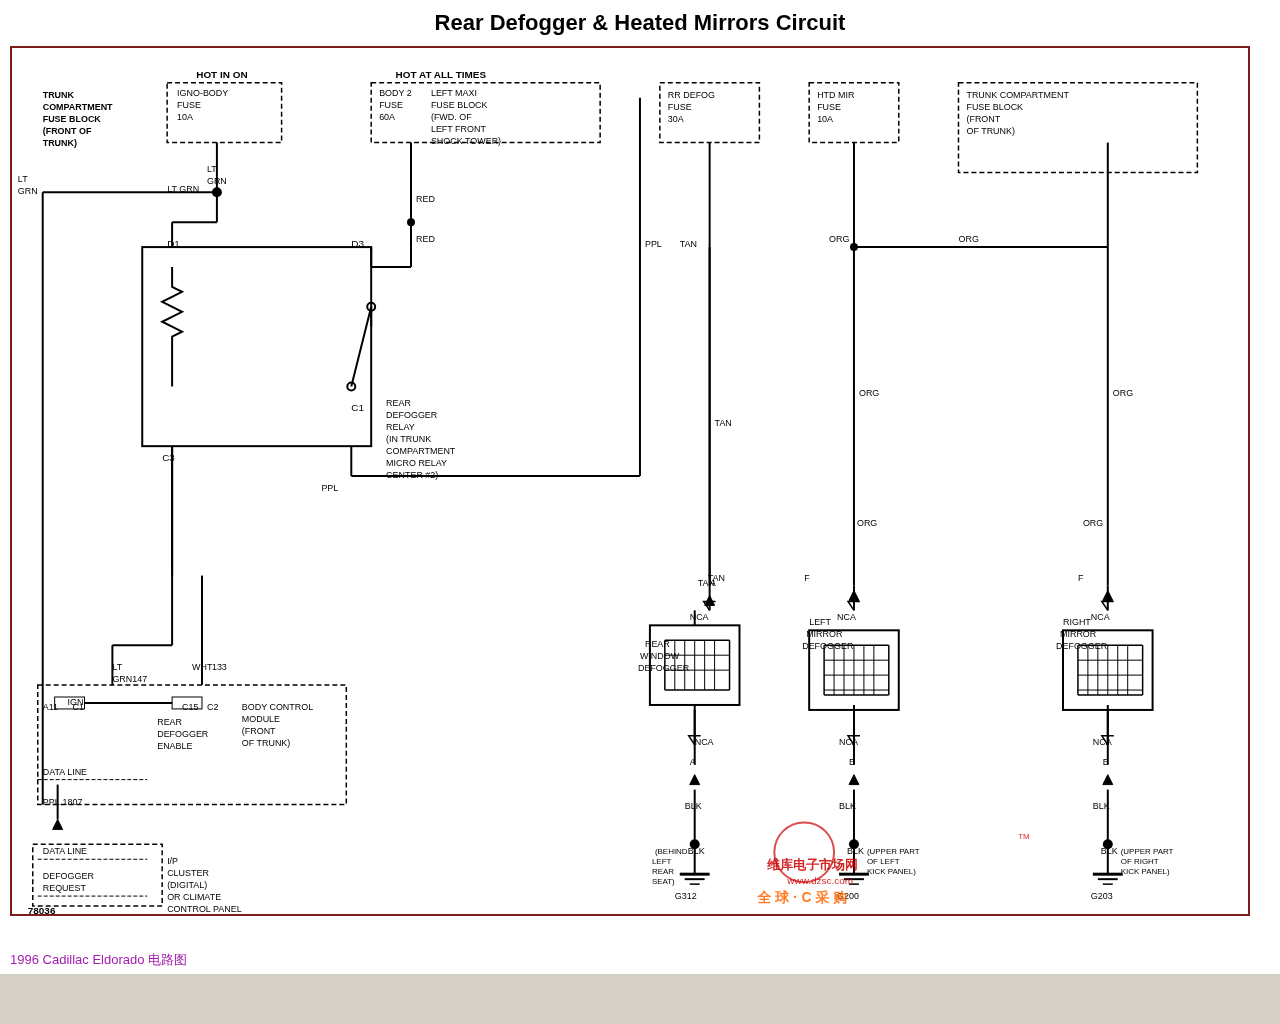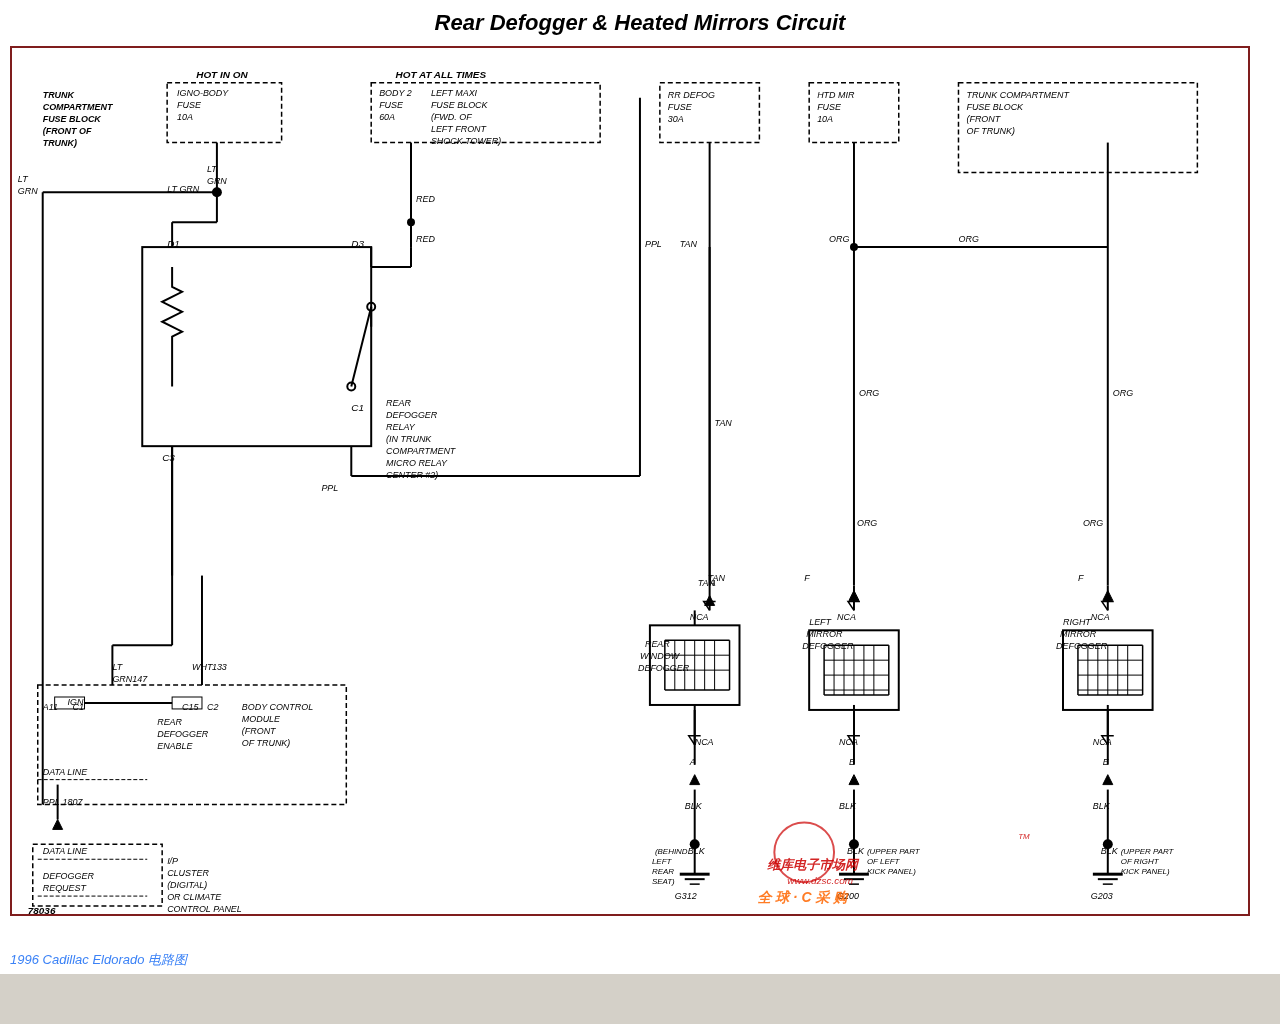--- a/index.html
+++ b/index.html
@@ -8,21 +8,20 @@
       height: 1024px;
       background: #d4d0c8;
       font-family: Arial, sans-serif;
       overflow: hidden;
     }
     .window {
       width: 1280px;
       height: 820px;
       background: #ffffff;
       position: relative;
-      font-style: italic;
     }
     .content-area {
       background: #ffffff;
       padding: 10px;
       position: relative;
       height: calc(1024px - 50px);
       overflow: hidden;
     }
     .diagram-title {
       text-align: center;
@@ -41,21 +40,21 @@
     }
     .diagram-svg {
       width: 100%;
       height: 100%;
     }
     .footer-text {
       position: absolute;
       bottom: 5px;
       left: 10px;
       font-size: 13px;
-      color: #3b82f6;
+      color: #a21caf;
     }
   </style>
 </head>
 <body>
 
 <div class="window">
   <div class="content-area">
     <div class="diagram-title">Rear Defogger &amp; Heated Mirrors Circuit</div>
 
     <div class="diagram-container">

